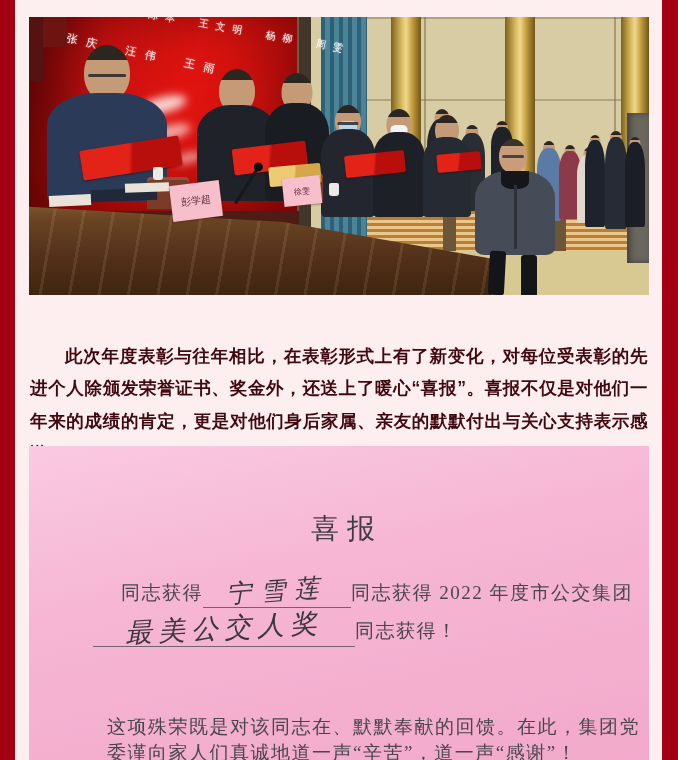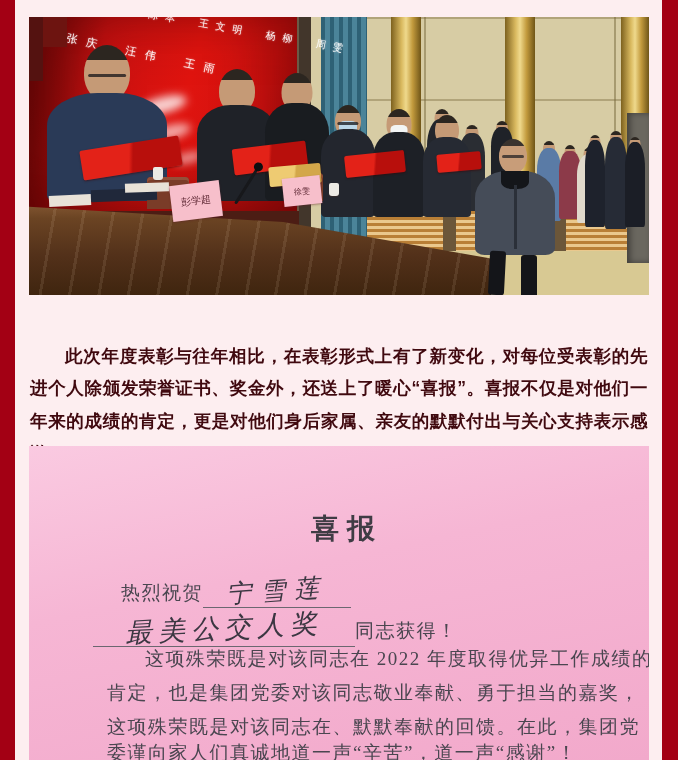--- a/index.html
+++ b/index.html
@@ -82,21 +82,21 @@
   
   .para{position:absolute;left:30px;top:322px;width:618px;font-size:17.5px;font-weight:bold;
     line-height:32.5px;color:#40090f;text-align:justify;text-indent:2em;letter-spacing:.5px;
     font-family:"Liberation Sans",sans-serif;}
 
   
   .photo2{position:absolute;left:29px;top:446px;width:620px;height:314px;overflow:hidden;
     background:linear-gradient(168deg,#facae1 0%,#f6b6d4 40%,#f2a9cb 100%);
     font-family:"Liberation Serif",serif;color:#4a4650;}
   .cert-title{position:absolute;left:0;top:64px;width:100%;text-align:center;font-size:28px;
-    letter-spacing:8px;padding-left:8px;font-weight:700;color:#3f3c44;}
+    letter-spacing:8px;padding-left:8px;font-weight:400;color:#3f3c44;}
   .cert-line{position:absolute;white-space:nowrap;font-size:19px;letter-spacing:1.5px;display:flex;align-items:baseline;}
   .cert-line1{left:92px;top:128px;height:44px;}
   .cert-line2{left:64px;top:164px;height:46px;}
   .hand{font-family:"DejaVu Serif",serif;font-style:italic;color:#3b3742;display:inline-block;}
   .uline{border-bottom:1.5px solid #6b6770;text-align:center;}
   .name-slot{width:148px;}
   .name-slot .hand{font-size:25px;letter-spacing:9px;transform:rotate(-4deg);}
   .award-slot{width:262px;}
   .award-slot .hand{font-size:27px;letter-spacing:6px;transform:rotate(-3deg);}
   .cert-body-line{position:absolute;left:78px;white-space:nowrap;font-size:19px;letter-spacing:1.5px;color:#4a4650;}
@@ -224,27 +224,26 @@
       <div class="wm-leg" style="left:48px;top:120px;"></div>
     </div>
   </div>
 
   <p class="para">此次年度表彰与往年相比，在表彰形式上有了新变化，对每位受表彰的先进个人除颁发荣誉证书、奖金外，还送上了暖心“喜报”。喜报不仅是对他们一年来的成绩的肯定，更是对他们身后家属、亲友的默默付出与关心支持表示感激。</p>
 
   <div class="photo2">
     <div class="cert-title">喜报</div>
 
     <div class="cert-line cert-line1">
-      <span>热烈祝贺</span>
+      <span>同志获得</span>
       <span class="uline name-slot"><span class="hand">宁雪莲</span></span>
+      <span>同志获得 2022 年度市公交集团</span>
     </div>
 
     <div class="cert-line cert-line2">
       <span class="uline award-slot"><span class="hand">最美公交人奖</span></span>
       <span>同志获得！</span>
     </div>
 
-    <div class="cert-body-line bl0">这项殊荣既是对该同志在 2022 年度取得优异工作成绩的</div>
-    <div class="cert-body-line bl1">肯定，也是集团党委对该同志敬业奉献、勇于担当的嘉奖，</div>
     <div class="cert-body-line bl2">这项殊荣既是对该同志在、默默奉献的回馈。在此，集团党</div>
     <div class="cert-body-line bl3">委谨向家人们真诚地道一声“辛苦”，道一声“感谢”！</div>
   </div>
 </div>
 
 </body></html>

